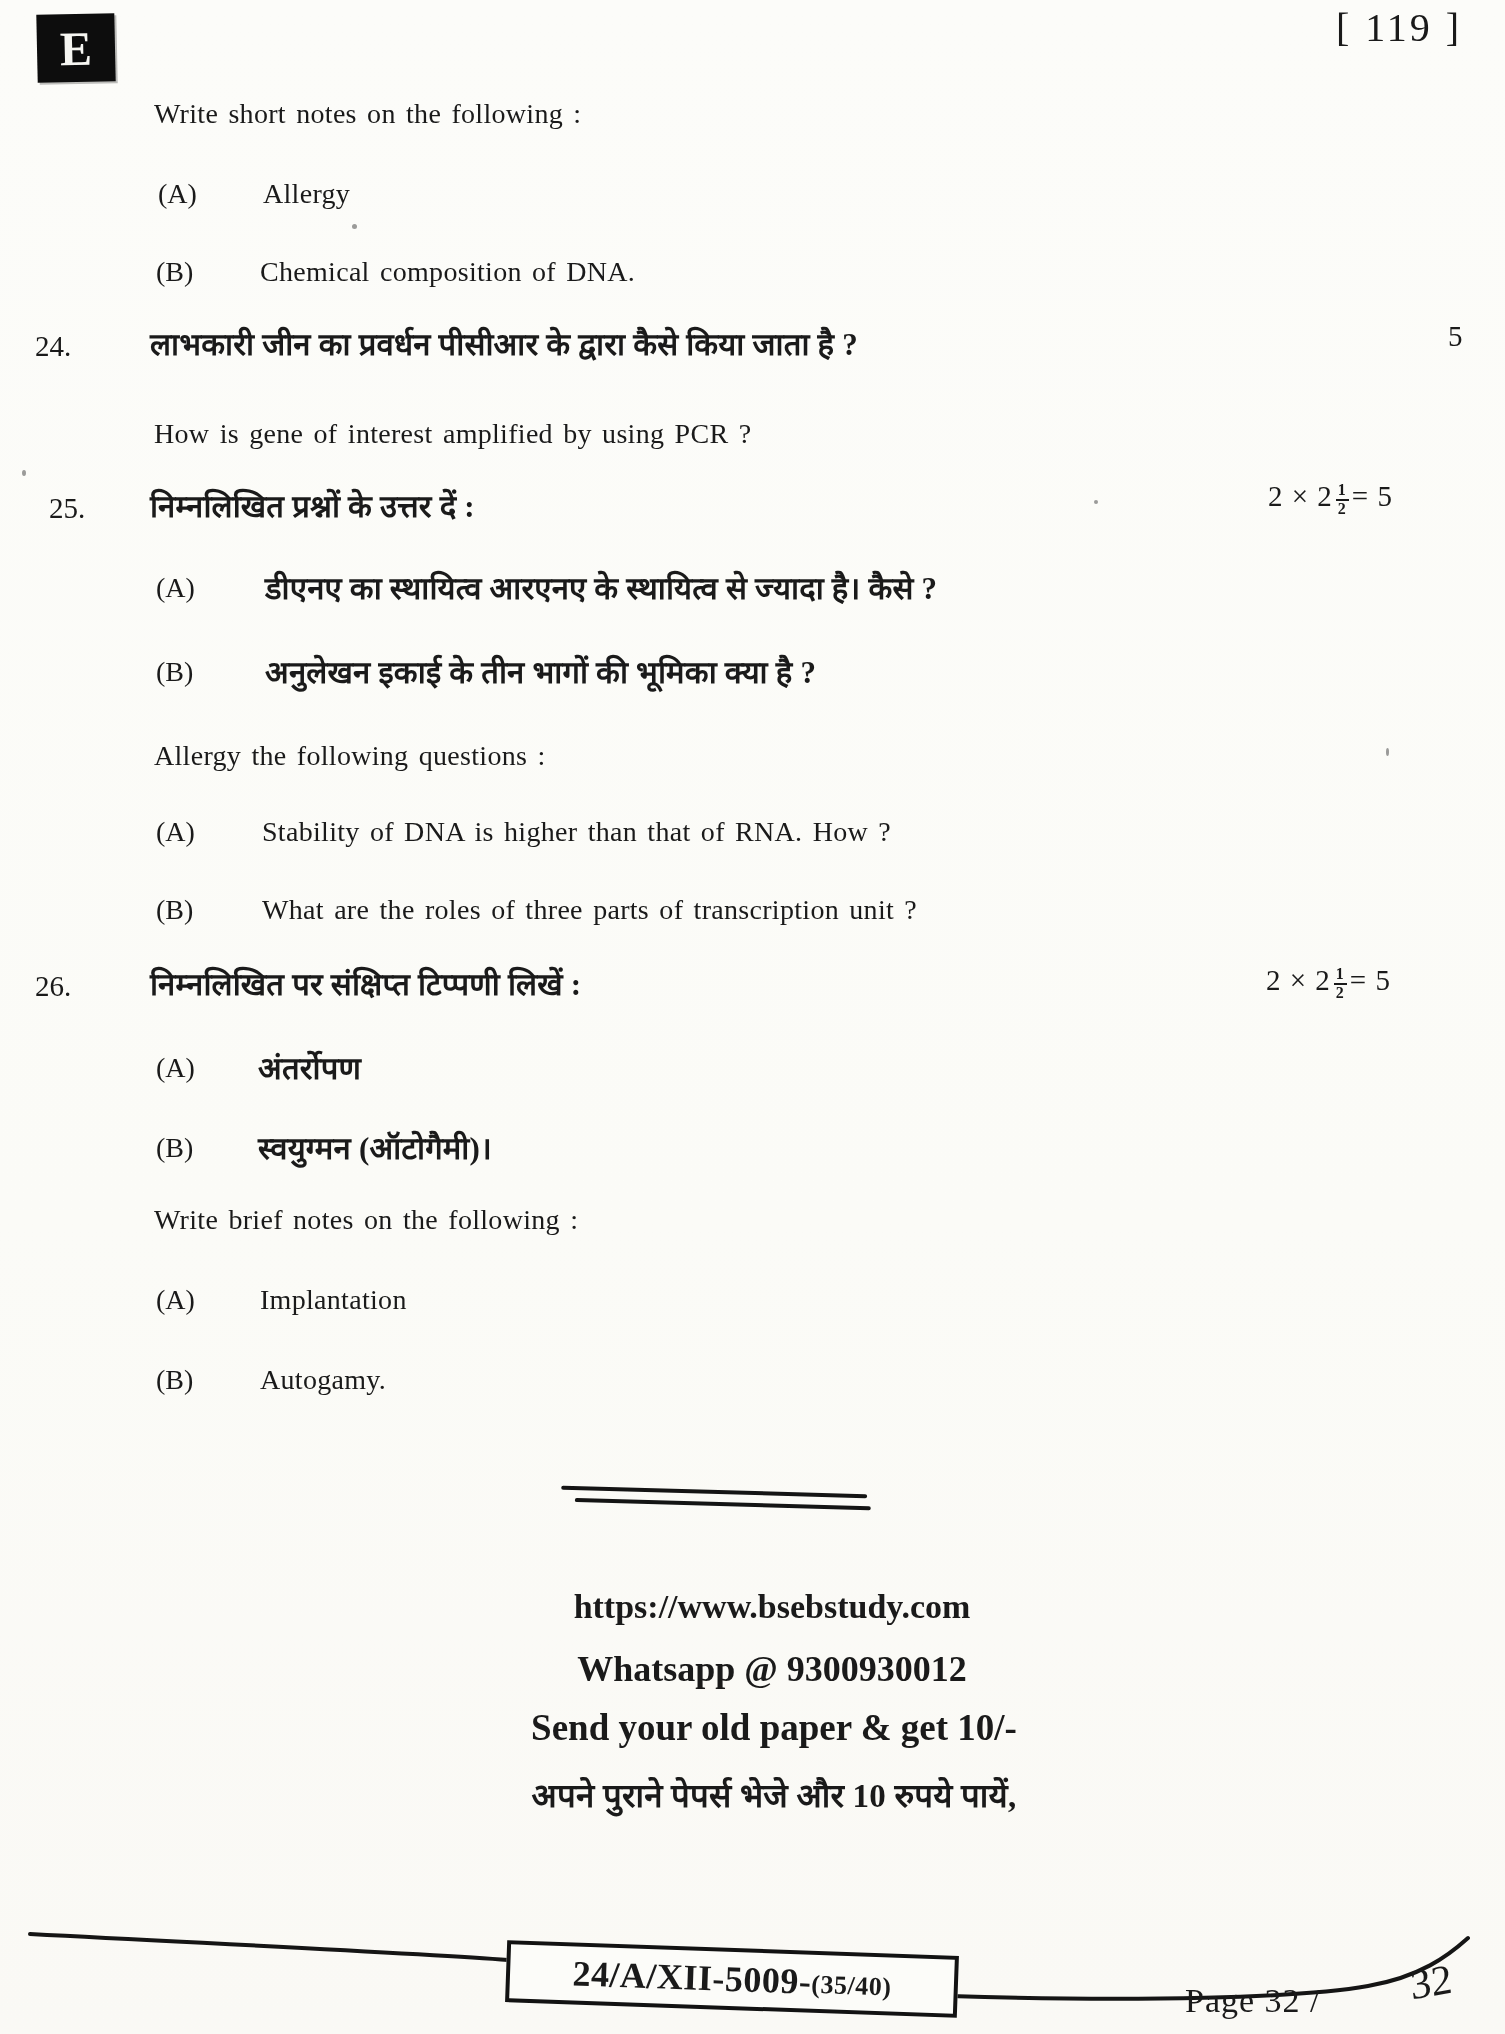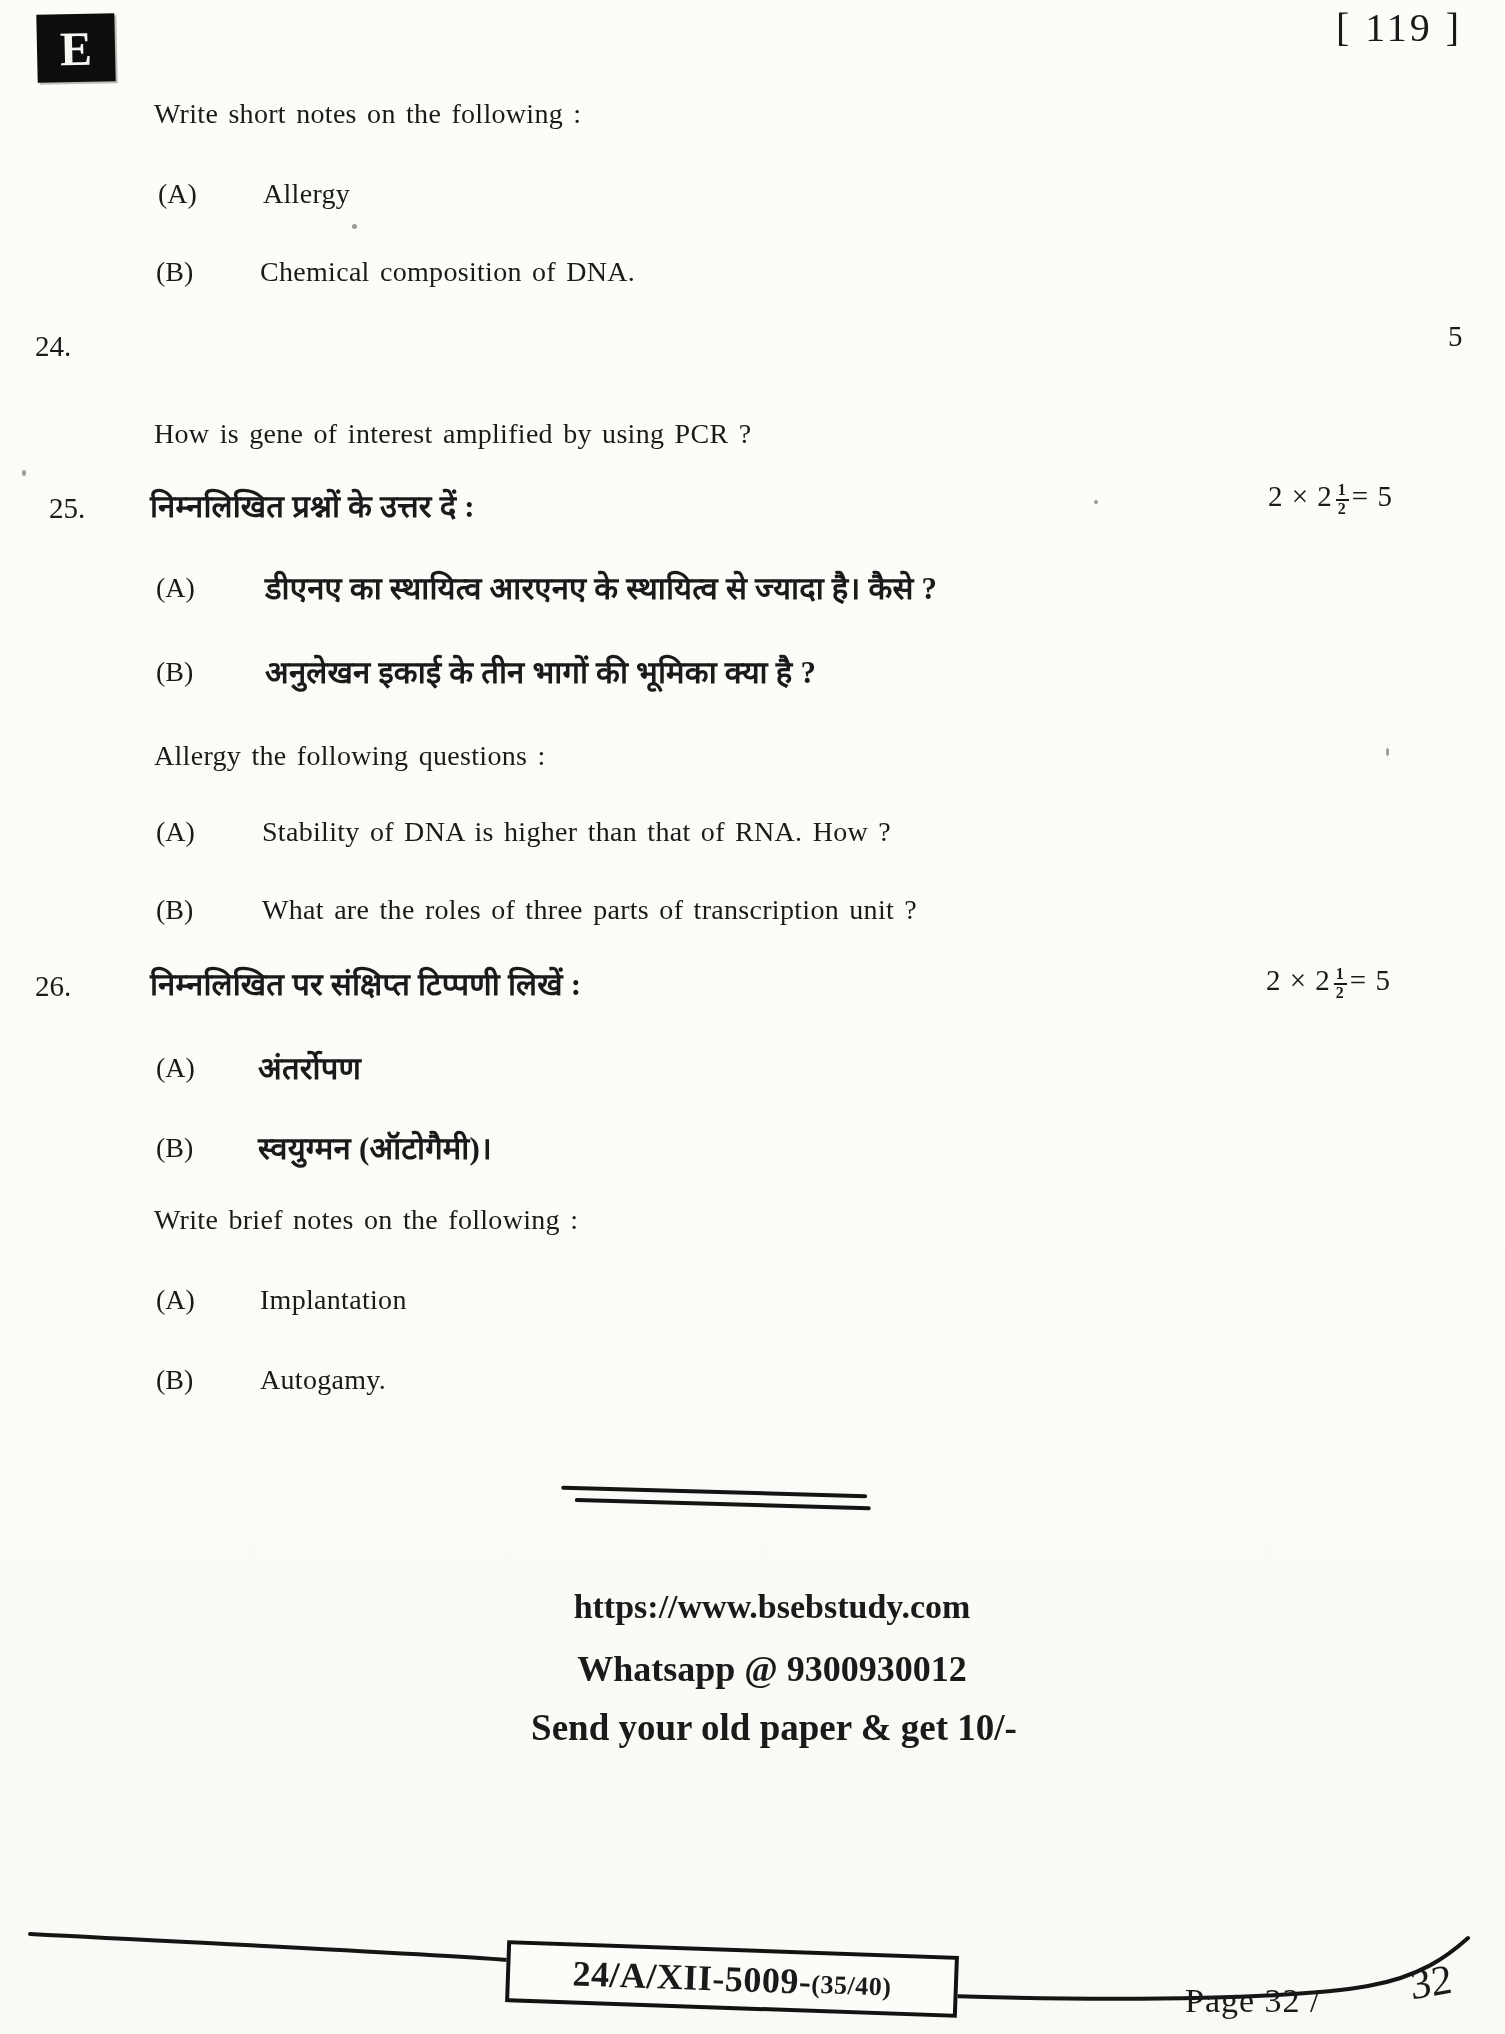--- a/index.html
+++ b/index.html
@@ -48,20 +48,21 @@
   <div class="e-badge">E</div>
   <div class="corner-ref">[ 119 ]</div>
 
   <div class="abs en" style="left:154px;top:98px">Write short notes on the following :</div>
   <span class="abs lbl" style="left:158px;top:178px">(A)</span>
   <span class="abs en" style="left:263px;top:178px">Allergy</span>
   <span class="abs lbl" style="left:156px;top:256px">(B)</span>
   <span class="abs en" style="left:260px;top:256px">Chemical composition of DNA.</span>
 
   <span class="abs qnum" style="left:35px;top:330px">24.</span>
+  <span class="abs hi" style="left:150px;top:322px">लाभकारी जीन का प्रवर्धन पीसीआर के द्वारा कैसे किया जाता है ?</span>
   <span class="abs marks" style="left:1448px;top:320px">5</span>
   <span class="abs en" style="left:154px;top:418px">How is gene of interest amplified by using PCR ?</span>
 
   <span class="abs qnum" style="left:49px;top:492px">25.</span>
   <span class="abs hi" style="left:150px;top:484px">निम्नलिखित प्रश्नों के उत्तर दें :</span>
   <span class="abs marks" style="left:1268px;top:480px">
     <span>2 × 2</span><span class="frac"><span class="fn">1</span><span class="fd">2</span></span><span>= 5</span>
   </span>
 
   <span class="abs lbl" style="left:156px;top:572px">(A)</span>
@@ -93,20 +94,21 @@
   <span class="abs en" style="left:260px;top:1364px">Autogamy.</span>
 
   <div class="divider">
     <div class="dl" style="width:306px"></div>
     <div class="dl" style="width:296px;margin-top:8px;margin-left:14px"></div>
   </div>
 
   <div class="abs promo" style="left:772px;top:1588px;font-size:34px">https://www.bsebstudy.com</div>
   <div class="abs promo" style="left:772px;top:1648px;font-size:36px">Whatsapp @ 9300930012</div>
   <div class="abs promo" style="left:774px;top:1706px;font-size:37px">Send your old paper &amp; get 10/-</div>
+  <div class="abs promo hi" style="left:774px;top:1772px;font-size:33px">अपने पुराने पेपर्स भेजे और 10 रुपये पायें,</div>
 
   <svg class="footline" width="1505" height="2034" viewBox="0 0 1505 2034">
     <path d="M30 1934 C 300 1948, 430 1954, 508 1960 L 950 1996 C 1140 2002, 1300 1998, 1368 1986 C 1420 1977, 1448 1956, 1468 1938" fill="none" stroke="#151515" stroke-width="4" stroke-linecap="round"></path>
   </svg>
 
   <div class="foot-box">
     <span class="code-main">24/A/XII-5009-</span>
       <span class="code-sub">(35/40)</span>
   </div>
 

